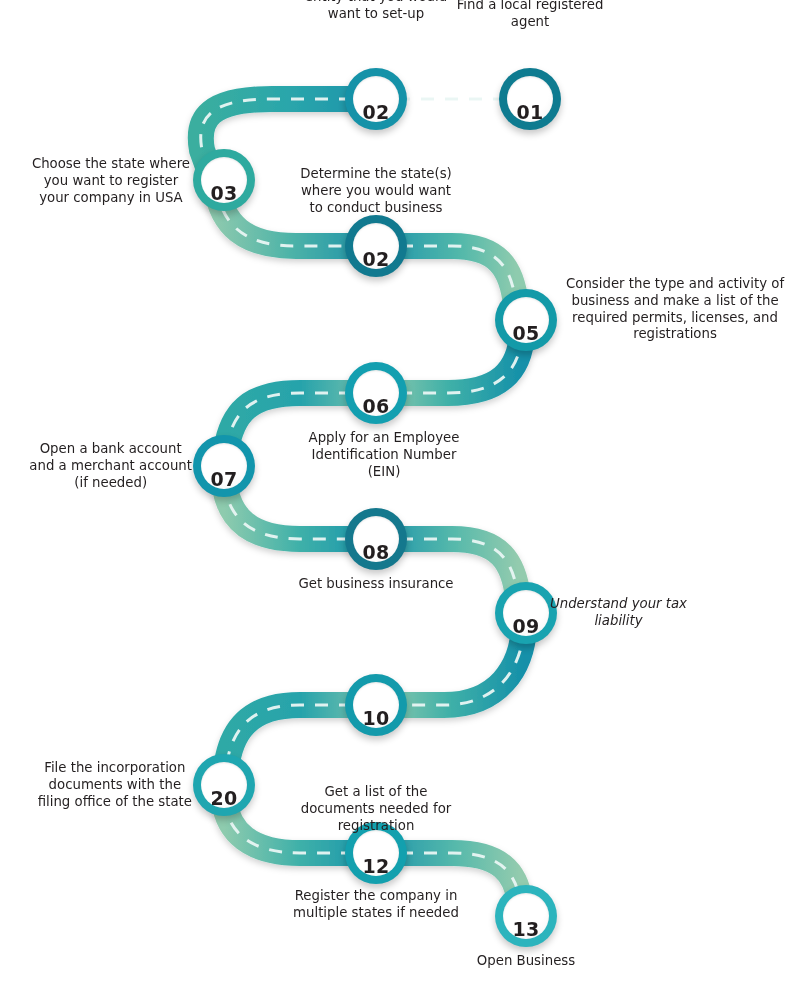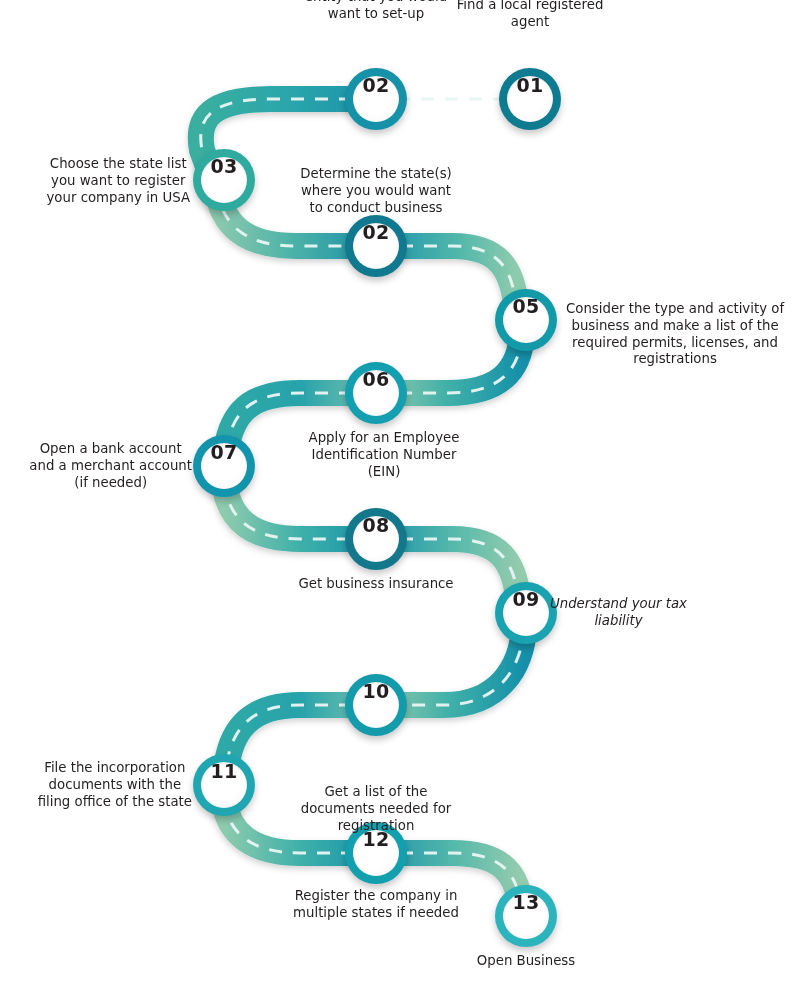--- a/index.html
+++ b/index.html
@@ -15,21 +15,21 @@
 
   .node{position:absolute;width:62px;height:62px;transform:translate(-50%,-50%);}
   .node .ring{
     position:absolute;inset:0;border-radius:50%;
     box-shadow:0 4px 7px rgba(0,0,0,.22);
   }
   .node .inner{
     position:absolute;inset:8px;border-radius:50%;
     background:radial-gradient(circle at 38% 32%, #ffffff 0%, #ffffff 58%, #f1f2f2 100%);
     box-shadow:inset 0 1px 2px rgba(0,0,0,.10);
-    display:flex;align-items:flex-start;justify-content:center;
+    display:flex;align-items:flex-end;justify-content:center;
   }
   .node .num{
     font-size:19px;font-weight:bold;color:#231f20;letter-spacing:.4px;
     line-height:1;
   }
 
   .caption{
     position:absolute;
     font-size:13.3px;line-height:1.26;
     color:#231f20;text-align:center;
@@ -192,21 +192,21 @@
       </div>
       <div class="node" style="left: 376px; top: 705px;">
         <div class="ring" style="background: rgb(19, 154, 171);"></div>
         <div class="inner">
           <span class="num">10</span>
         </div>
       </div>
       <div class="node" style="left: 224px; top: 785px;">
         <div class="ring" style="background: rgb(31, 166, 176);"></div>
         <div class="inner">
-          <span class="num">11</span>
+          <span class="num">20</span>
         </div>
       </div>
       <div class="node" style="left: 376px; top: 853px;">
         <div class="ring" style="background: rgb(19, 160, 174);"></div>
         <div class="inner">
           <span class="num">12</span>
         </div>
       </div>
       <div class="node" style="left: 526px; top: 916px;">
         <div class="ring" style="background: rgb(44, 180, 189);"></div>
@@ -214,27 +214,27 @@
           <span class="num">13</span>
         </div>
       </div>
     </div>
   <div id="captions">
       <div class="caption above" style="left: 530px; top: 30px;">Find a local registered
 agent</div>
       <div class="caption above" style="left: 376px; top: 22px;">Choose the type of
 entity that you would
 want to set-up</div>
-      <div class="caption left" style="left: 190px; top: 181px;">Choose the state list
+      <div class="caption left" style="left: 190px; top: 181px;">Choose the state where
 you want to register
 your company in USA</div>
       <div class="caption above" style="left: 376px; top: 216px;">Determine the state(s)
 where you would want
 to conduct business</div>
-      <div class="caption right" style="left: 566px; top: 334px;">Consider the type and activity of
+      <div class="caption right" style="left: 566px; top: 309px;">Consider the type and activity of
 business and make a list of the
 required permits, licenses, and
 registrations</div>
       <div class="caption below" style="left: 376px; top: 430px; margin-left: 8px;">Apply for an Employee
 Identification Number
 (EIN)</div>
       <div class="caption left" style="left: 192px; top: 466px;">Open a bank account
 and a merchant account
 (if needed)</div>
       <div class="caption below" style="left: 376px; top: 576px; text-align: center;">Get business insurance</div>

